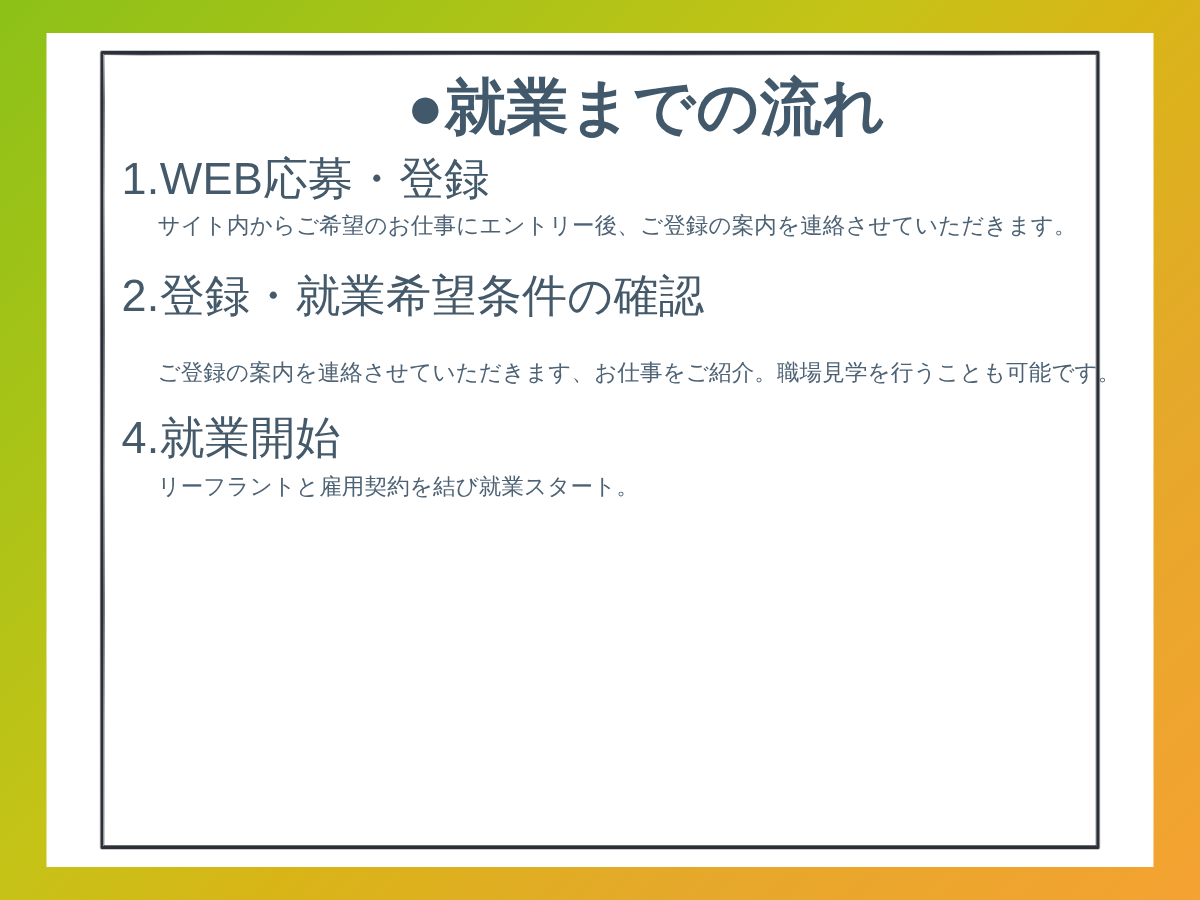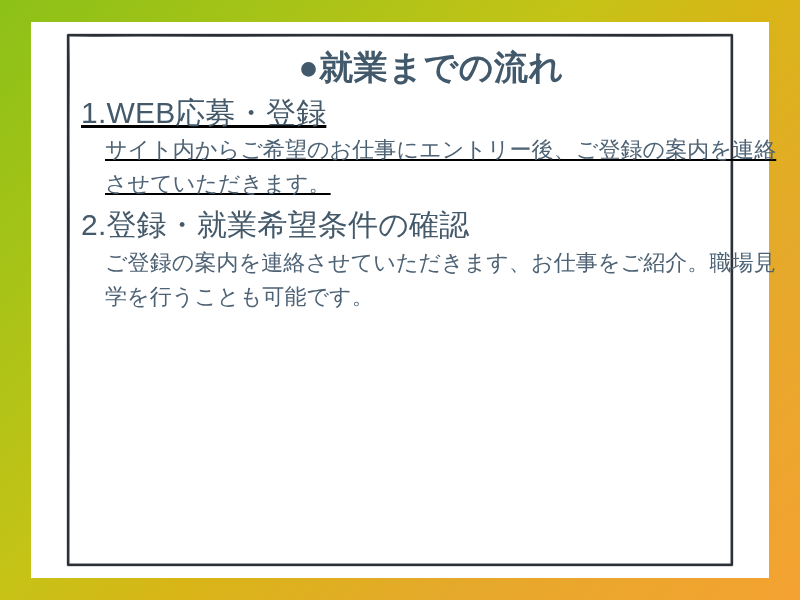--- a/index.html
+++ b/index.html
@@ -95,21 +95,21 @@
   
   #content {
     position: absolute;
     left: 44px;
     top: 28px;
     width: 712px;
   }
 
   #title {
     text-align: center;
-    font-size: 34px;
+    font-size: 41px;
     font-weight: bold;
     color: #41596B;
     letter-spacing: 0.5px;
     line-height: 1.05;
     margin: 0 0 8px 0;
     white-space: nowrap;
   }
 
   .step {
     margin: 0 0 6px 0;
@@ -118,30 +118,30 @@
     font-size: 30px;
     font-weight: normal;
     color: #44596A;
     line-height: 1.28;
     letter-spacing: 0.2px;
     margin: 0;
     padding-left: 6px;
     white-space: nowrap;
   }
   .step-body {
-    font-size: 22px;
+    font-size: 15px;
     color: #4D6274;
     line-height: 1.52;
     margin: 1px 0 0 0;
     padding-left: 30px;
     padding-right: 4px;
     letter-spacing: 0.1px;
   }
-  .step.s1 { margin-bottom: 6px; text-decoration: underline; }
-  .step.s2 { margin-bottom: 2px; }
+  .step.s1 { margin-bottom: 16px; }
+  .step.s2 { margin-bottom: 20px; }
   .step.s3 { margin-bottom: 14px; }
   .step.s4 { margin-bottom: 0; }
 </style>
 </head>
 <body>
 
 <div id="poster">
   <div id="card">
     <div id="frame"></div>
     <div id="content">
@@ -154,16 +154,20 @@
       </div>
 
       <div class="step s2">
         <h2 class="step-heading">2.登録・就業希望条件の確認</h2>
       </div>
 
       <div class="step s3">
         <p class="step-body">ご登録の案内を連絡させていただきます、お仕事をご紹介。職場見学を行うことも可能です。</p>
       </div>
 
+      <div class="step s4">
+        <h2 class="step-heading">4.就業開始</h2>
+        <p class="step-body">リーフラントと雇用契約を結び就業スタート。</p>
+      </div>
 
     </div>
   </div>
 </div>
 
 </body></html>

